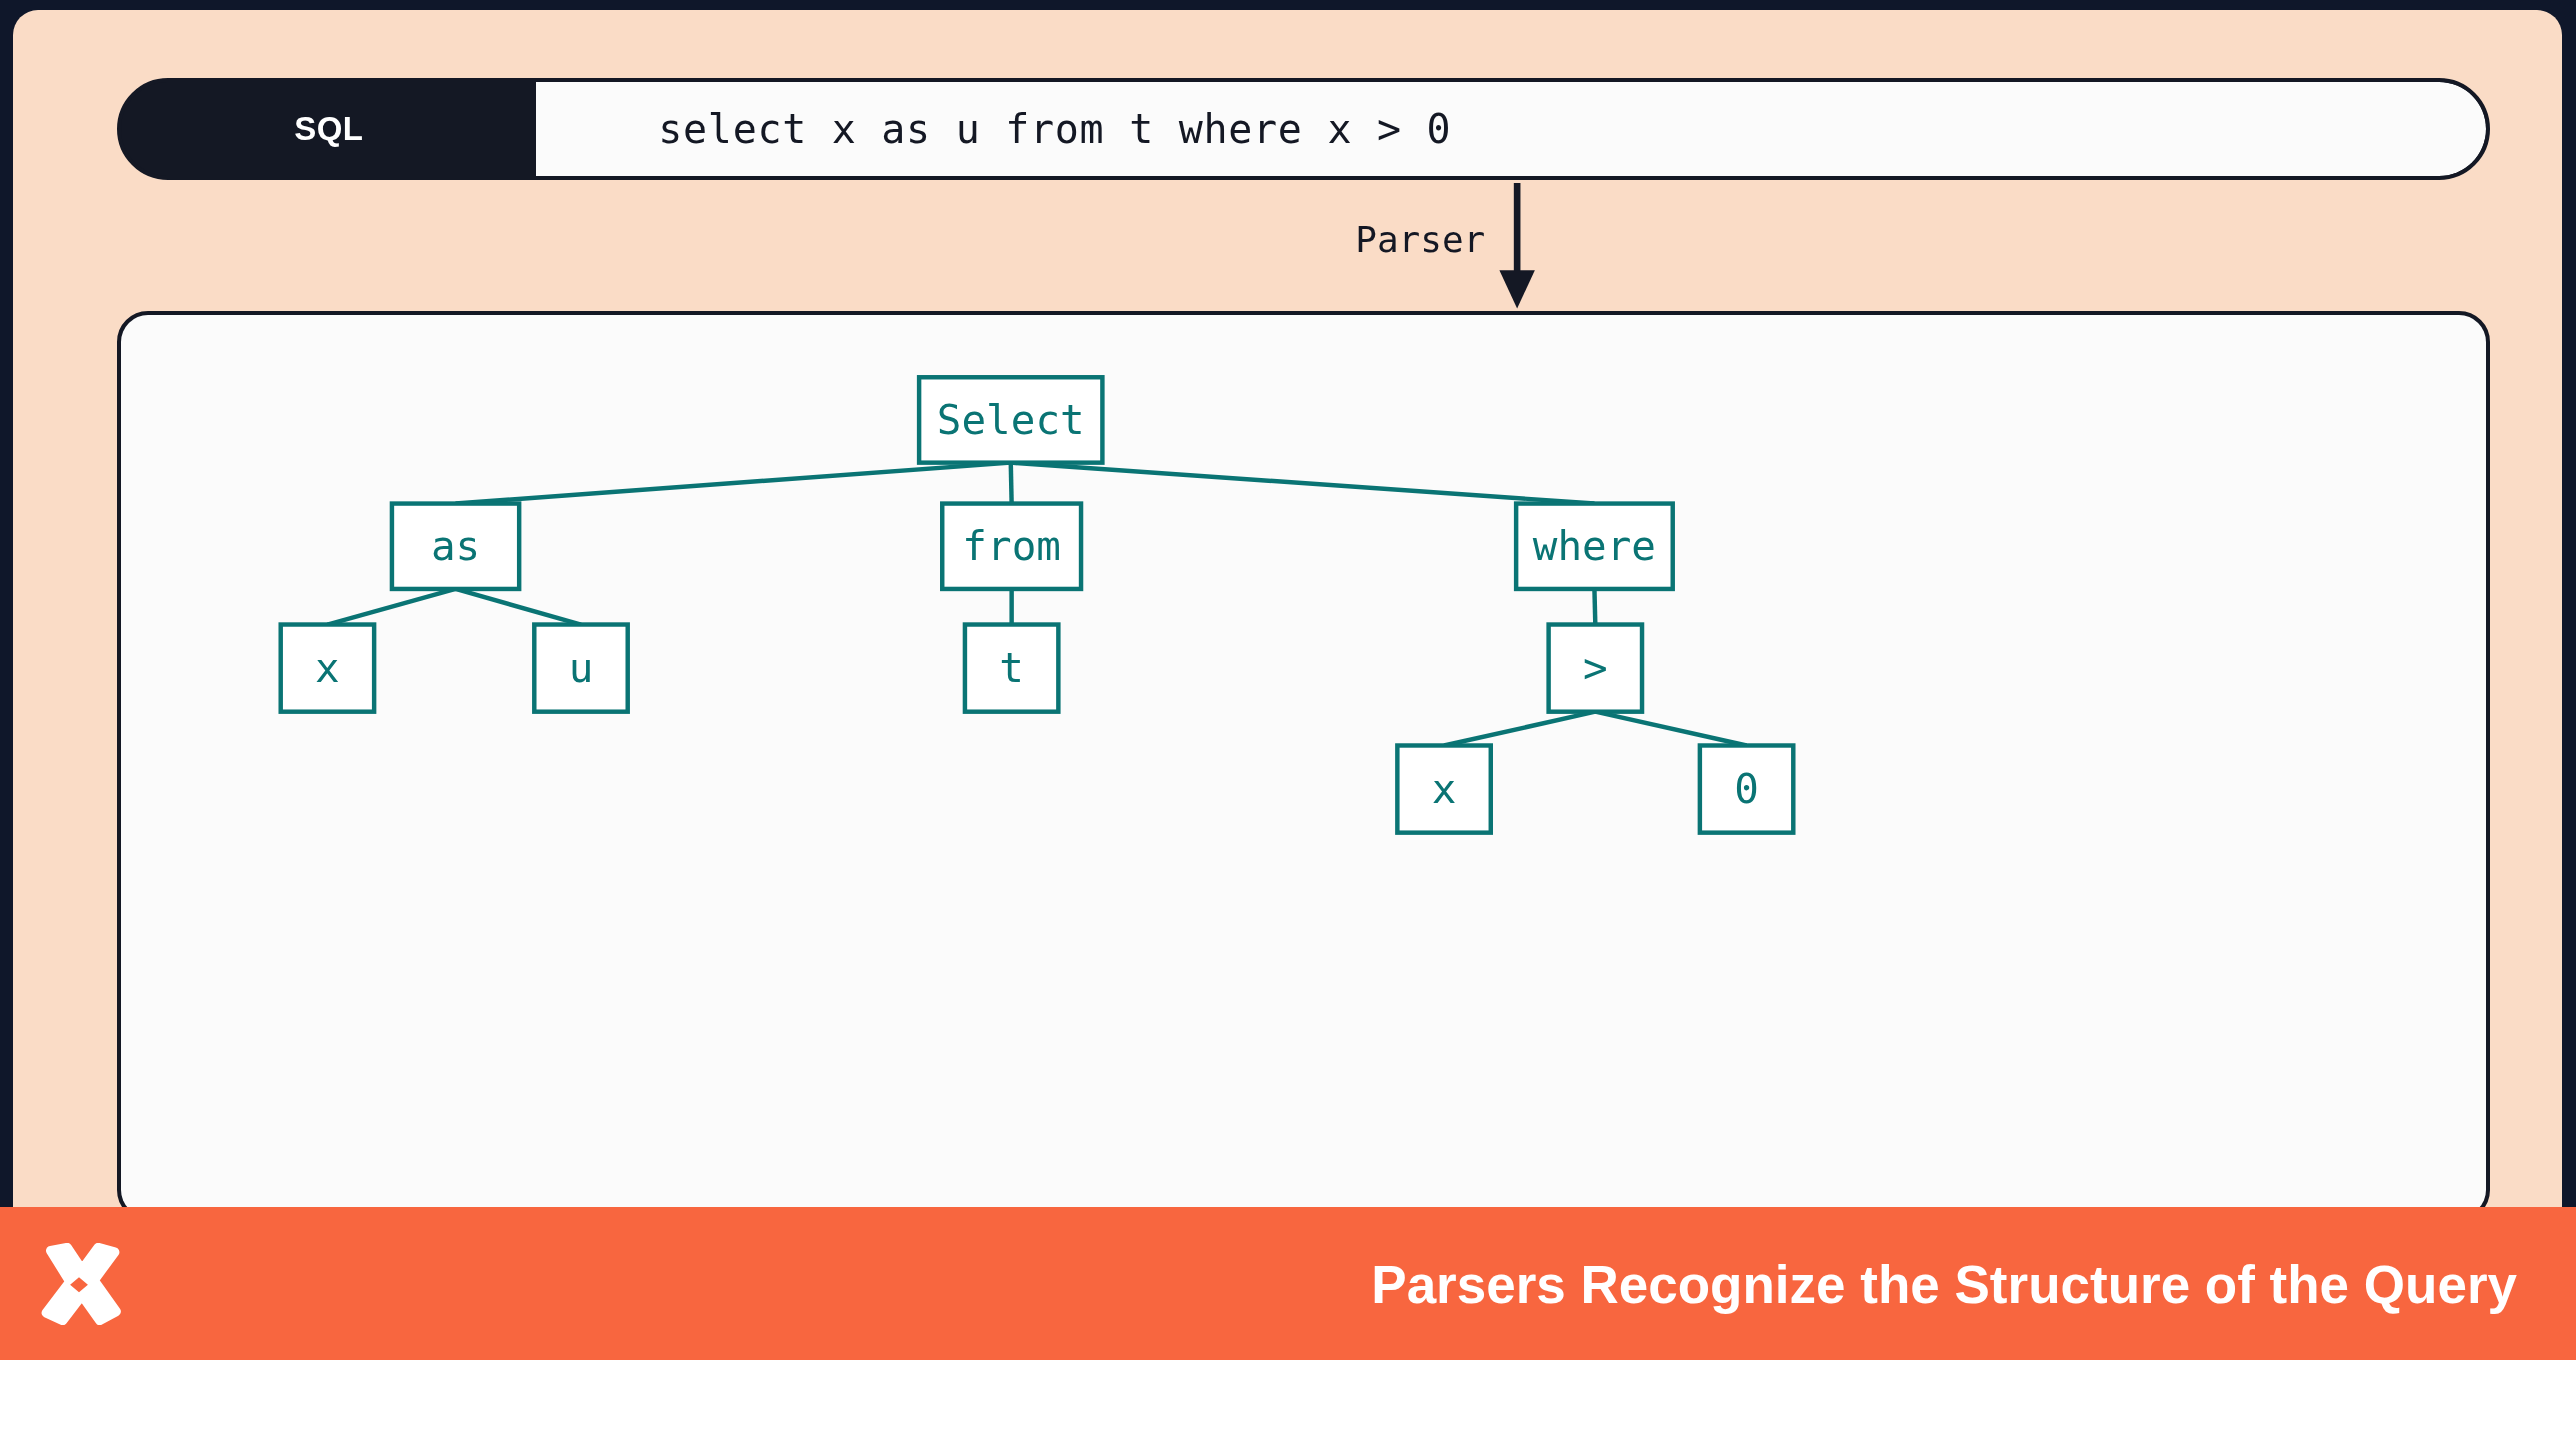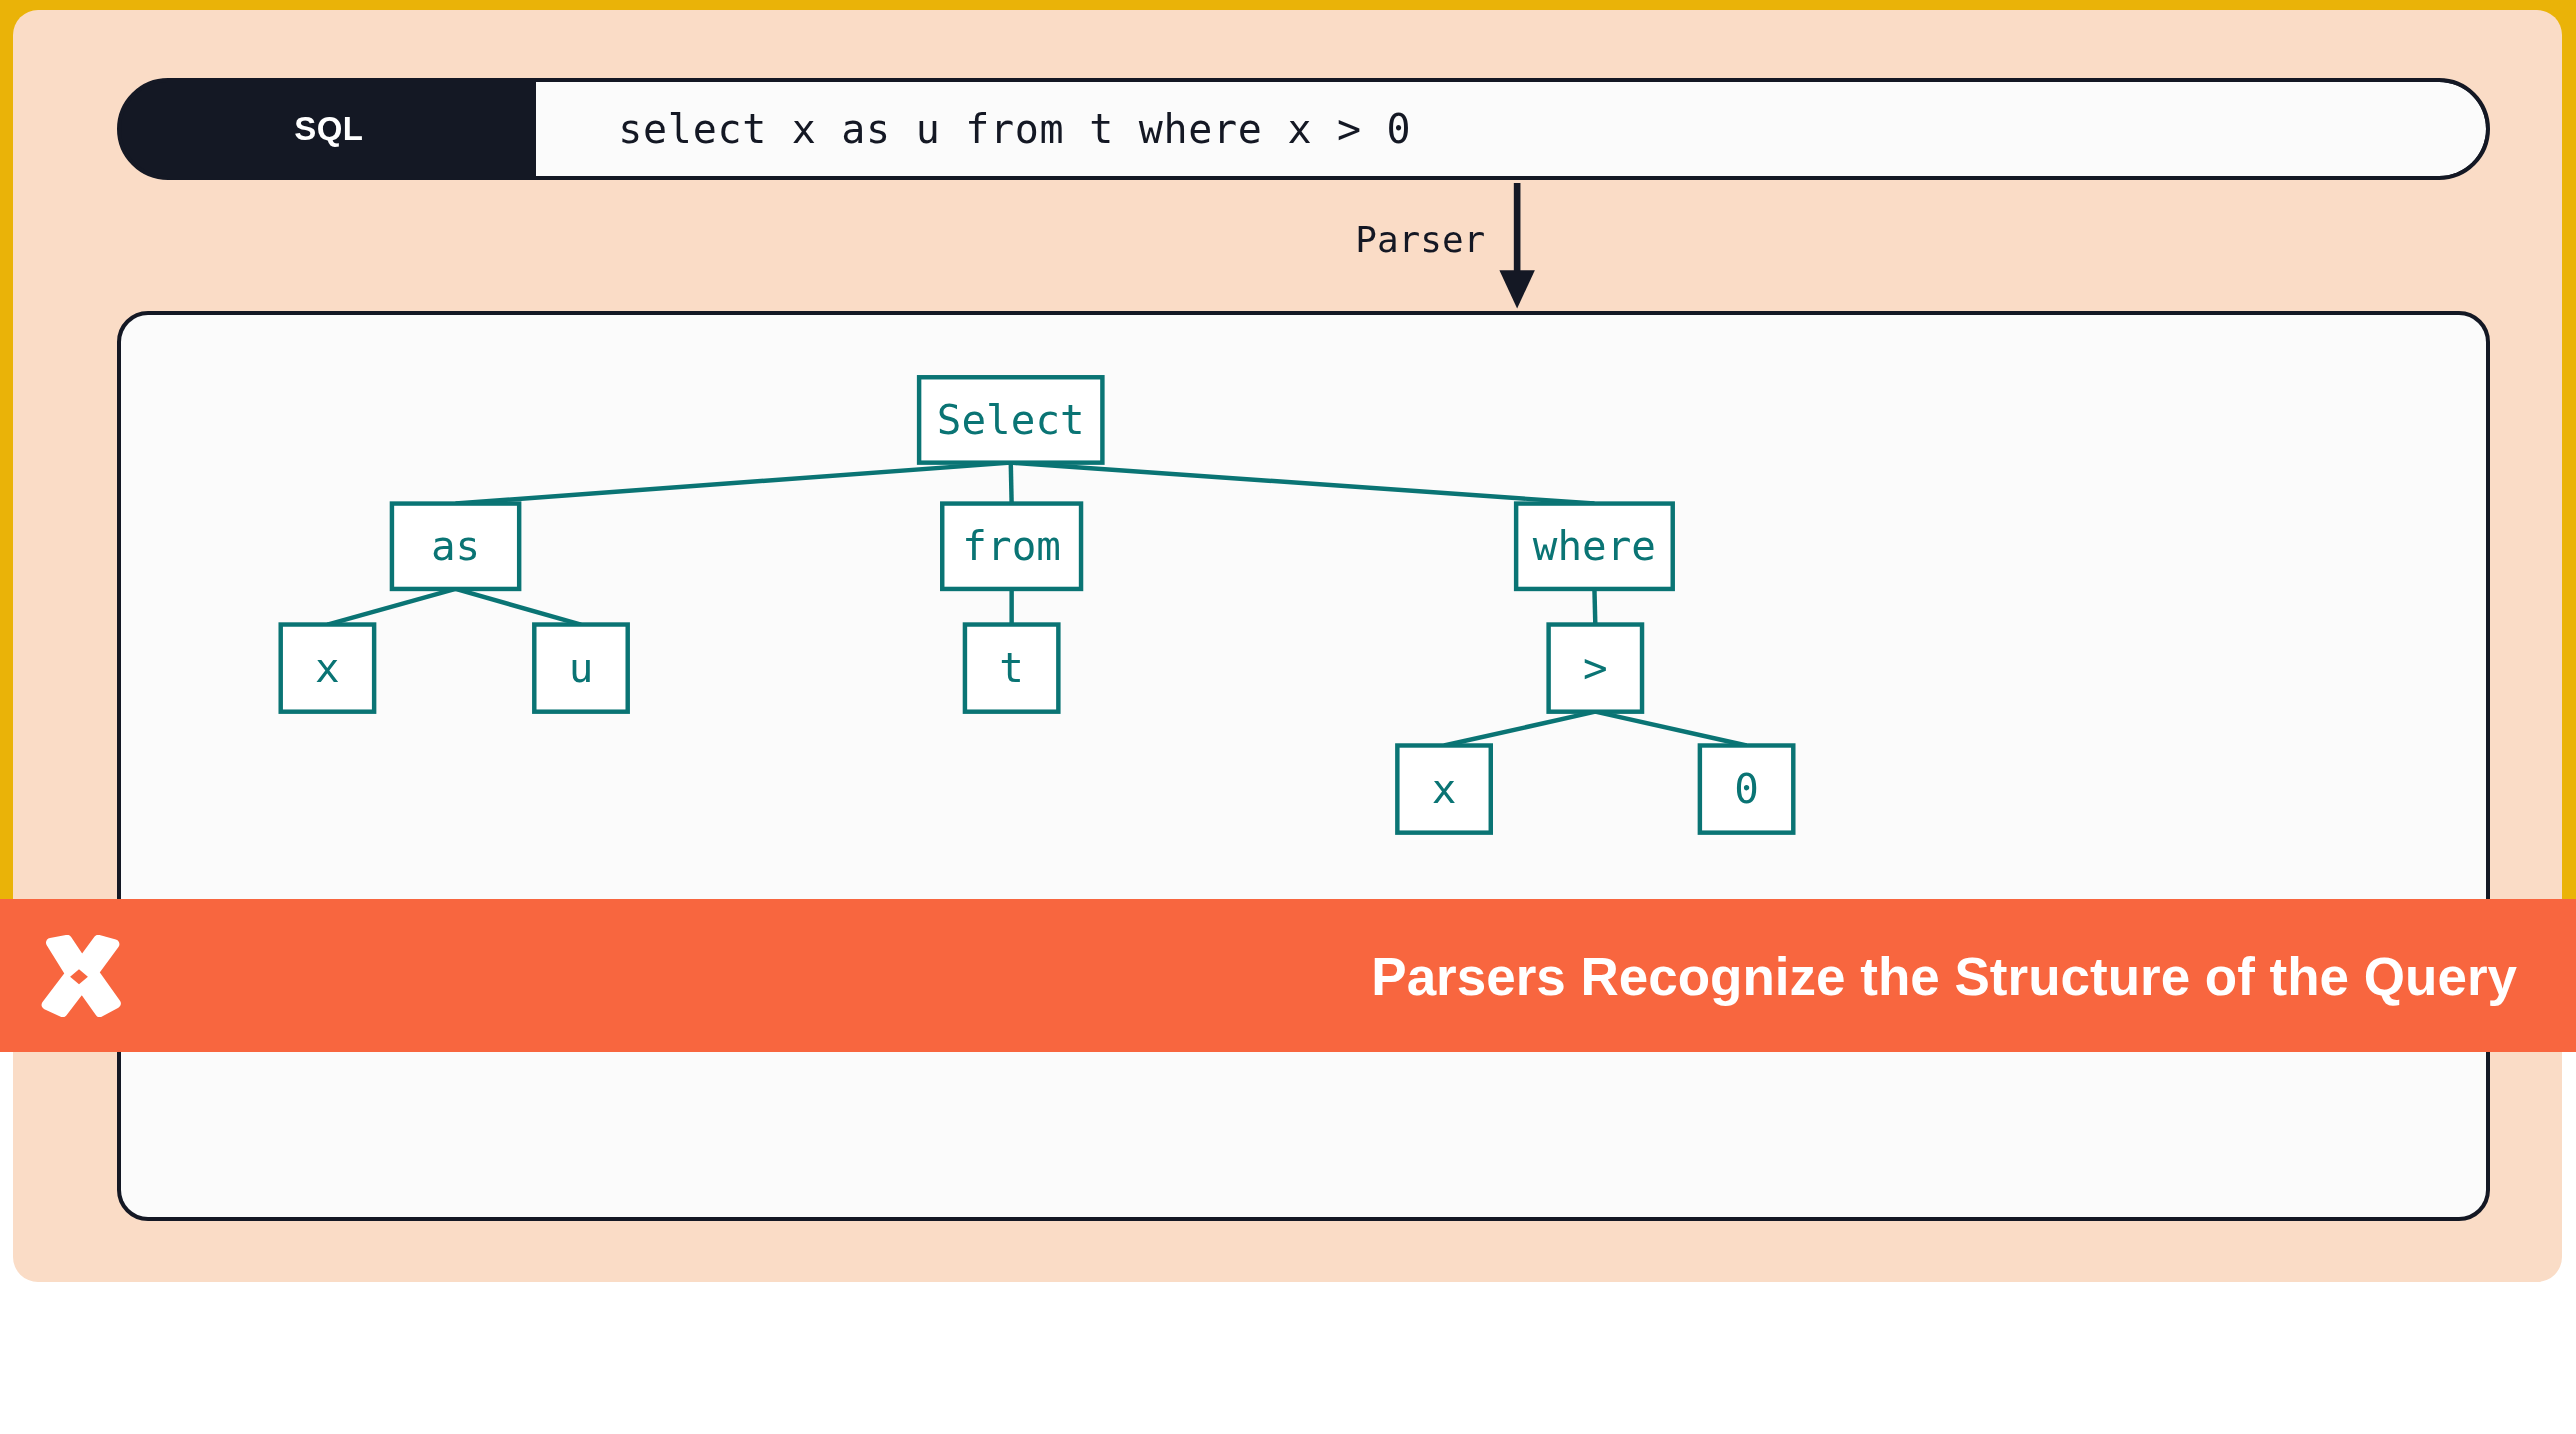--- a/index.html
+++ b/index.html
@@ -10,22 +10,22 @@
   body {
     width: 2576px;
     height: 1435px;
     font-family: "Liberation Sans", sans-serif;
     overflow: hidden;
   }
 
   #page {
     position: relative;
     width: 2576px;
-    height: 1052px;
-    background: #eab308;
+    height: 1360px;
+    background: #0f172a;
     box-sizing: border-box;
     padding-left: 44px;
   }
 
   
   .peach-card {
     position: absolute;
     left: 13.3px;
     top: 10.4px;
     width: 2549px;
@@ -70,20 +70,21 @@
     align-items: center;
     padding-left: 82px;
     box-sizing: border-box;
   }
   .sql-value {
     font-family: "DejaVu Sans Mono", "Liberation Mono", monospace;
     font-size: 40px;
     color: #141824;
     letter-spacing: 0.7px;
     white-space: pre;
+    margin-left: 40px;
   }
 
   
   .parser-arrow {
     position: absolute;
     left: 1260px;
     top: 173px;
     width: 311px;
     height: 130px;
   }

